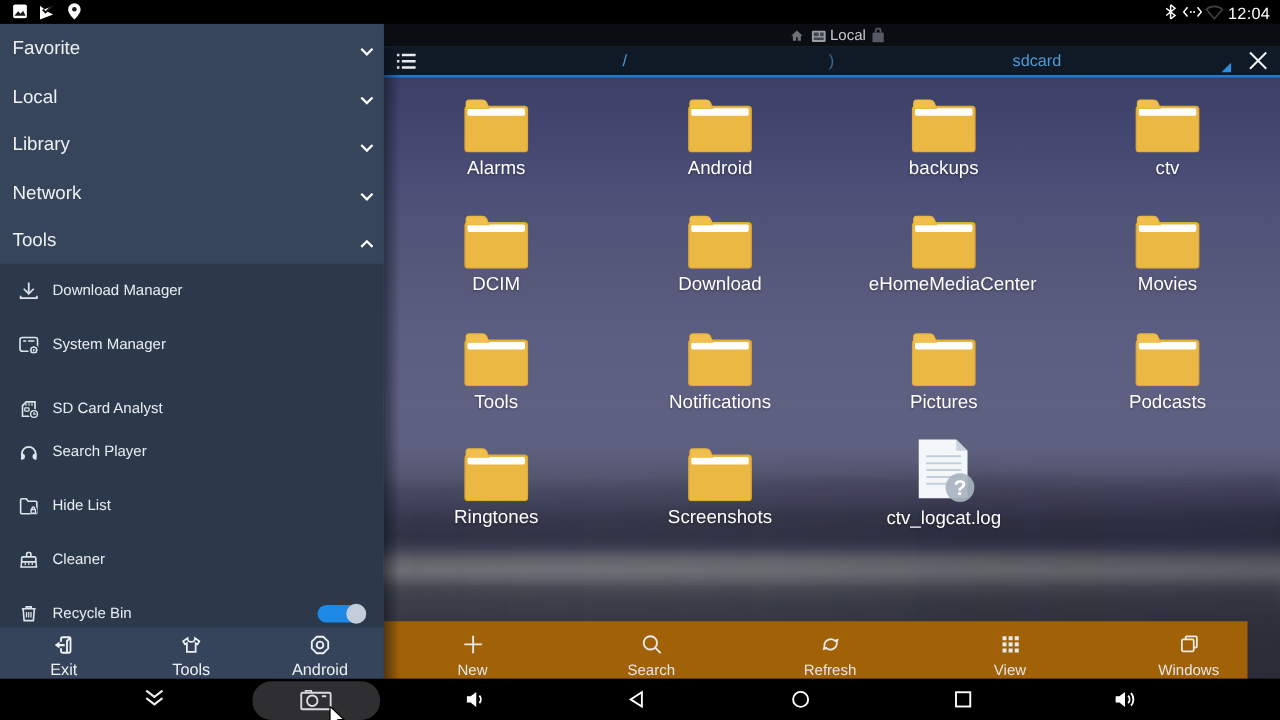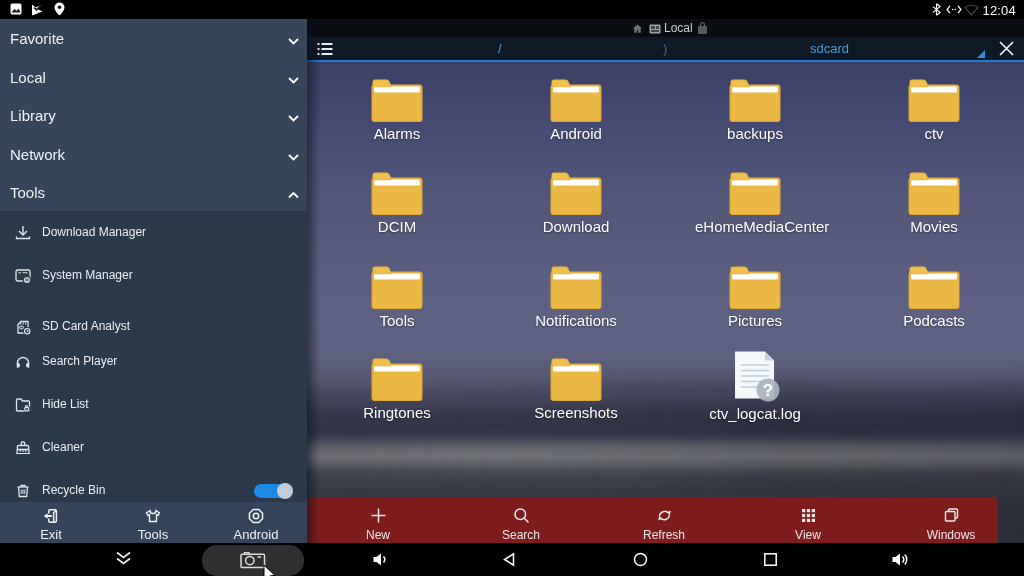--- a/index.html
+++ b/index.html
@@ -31,21 +31,21 @@
 #pathbar { left:307px; top:37px; width:717px; height:23px; background:#101a26; }
 #pathline { left:307px; top:60px; width:717px; height:2px; background:#1f7ad2; }
 .crumb { font-size:13px; color:#4f9bd8; top:4px; }
 
 
 .cell { position:absolute; width:120px; text-align:center; }
 .cell .lbl { color:#fff; font-size:15px; margin-top:-1px; text-shadow:0 1px 2px rgba(0,0,0,0.4); }
 .folder { display:inline-block; }
 
 
-#toolbar { left:307px; top:497px; width:691px; height:46px; background:#7f1d1d; }
+#toolbar { left:307px; top:497px; width:691px; height:46px; background:#a16207; }
 .tbitem { position:absolute; top:4px; width:100px; text-align:center; color:#e8eaed; }
 .tbitem svg { margin-top:6px; }
 .tbitem .tlbl { font-size:12px; margin-top:0px; color:#e4e6e9; }
 
 
 #navbar { left:0; top:543px; width:1024px; height:33px; background:#000; }
 #campill { left:202px; top:2px; width:102px; height:31px; background:#2f2f31; border-radius:15px; }
 
 
 #sidebar { left:0; top:19px; width:307px; height:524px; background:#2b394b; }

